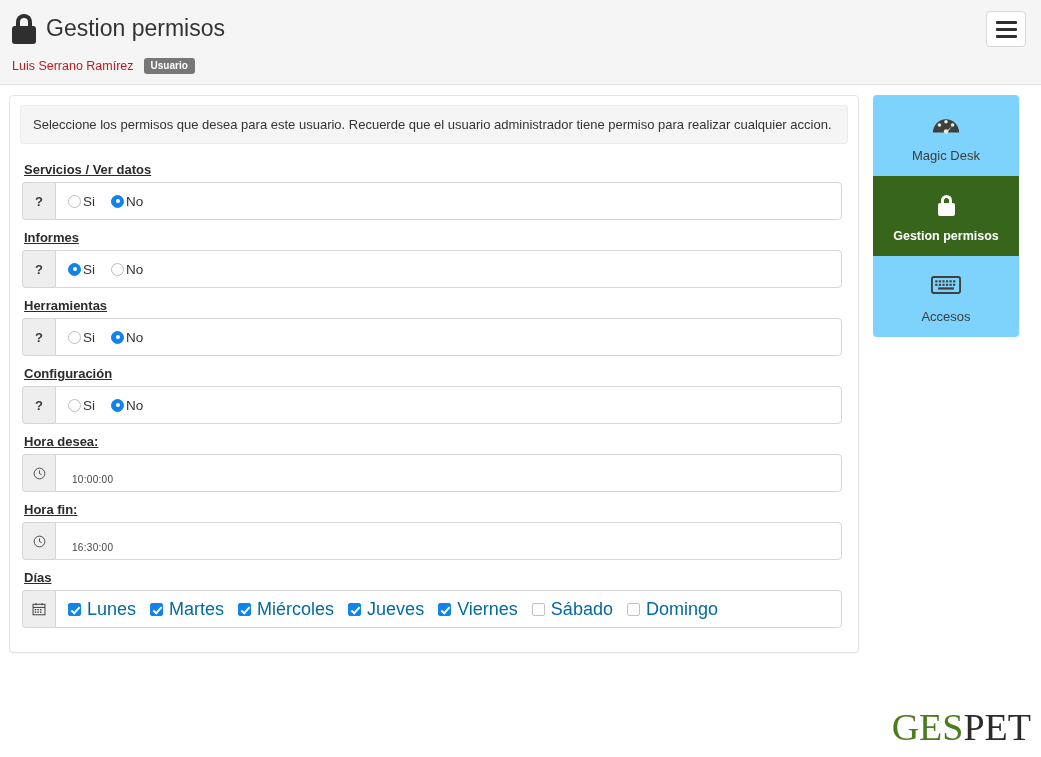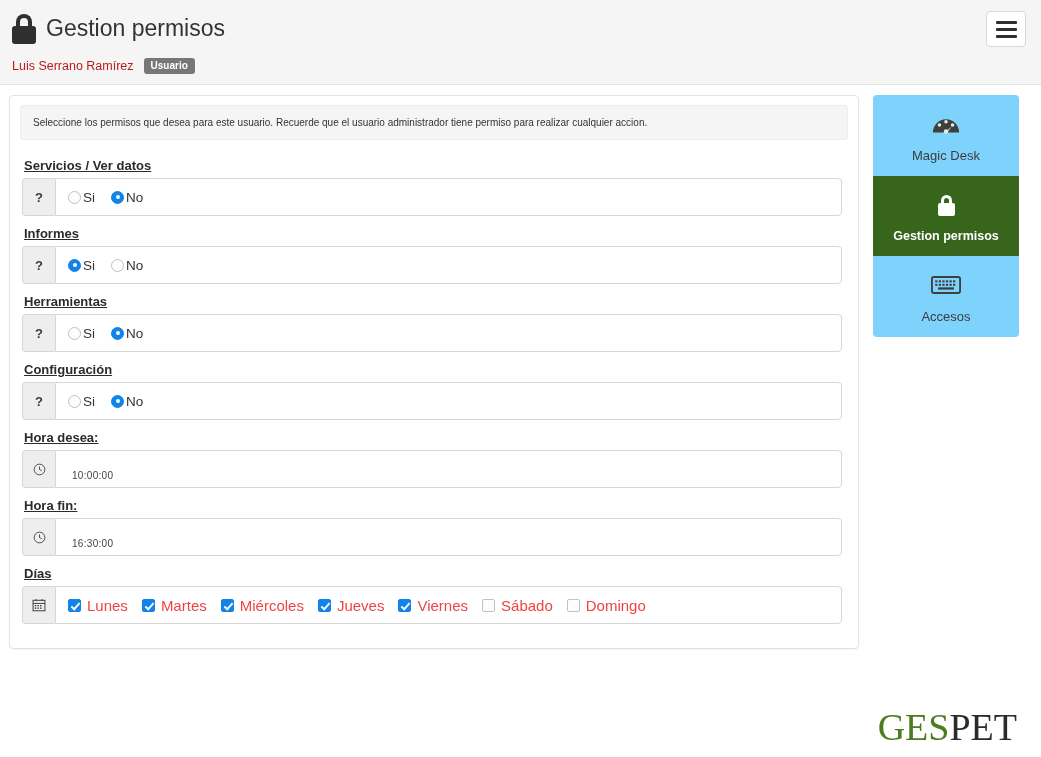--- a/index.html
+++ b/index.html
@@ -72,21 +72,21 @@
     border-radius: 4px;
     box-shadow: 0 1px 1px rgba(0,0,0,.04);
     padding: 0 0 14px 0;
   }
   .alert-info {
     margin: 9px 10px 4px 10px;
     background: #f5f5f5;
     border: 1px solid #ececec;
     border-radius: 3px;
     padding: 11px 12px;
-    font-size: 10px;
+    font-size: 13px;
     color: #333;
   }
   .form-body { padding: 4px 12px 0 12px; }
   .form-group { margin-bottom: 10px; }
   .form-label {
     display: block;
     font-size: 13px; font-weight: bold; color: #2b2b2b;
     margin: 10px 0 5px 2px;
     text-decoration: underline;
   }
@@ -137,21 +137,21 @@
     border: 1px solid #c2c2c2; background: #fdfdfd;
     display: inline-block; position: relative; flex: none;
   }
   .cbox.checked { background: #1283e8; border-color: #1283e8; }
   .cbox.checked::after {
     content: ""; position: absolute; left: 4px; top: 1px;
     width: 3px; height: 7px;
     border: solid #ffffff; border-width: 0 2px 2px 0;
     transform: rotate(42deg);
   }
-  .day-label { font-size: 15px; color: #ef4444; }
+  .day-label { font-size: 18px; color: #0369a1; }
 
   .cal-ico { width: 14px; height: 14px; }
 
   
   .save-row { display: flex; justify-content: flex-end; padding: 16px 14px 0 0; }
   .btn-save {
     background: #12b34b; color: #ffffff;
     border: none; border-radius: 4px;
     padding: 10px 16px;
     font-size: 14px; font-weight: bold;
@@ -185,21 +185,21 @@
     position: absolute; left: 3px; top: 0; width: 11px; height: 11px;
     border: 3px solid #ffffff; border-bottom: none; border-radius: 6px 6px 0 0;
   }
   .lock-sm .bd {
     position: absolute; left: 0; top: 8px; width: 17px; height: 13px;
     background: #ffffff; border-radius: 2px;
   }
 
   
   .logo {
-    position: absolute; right: 24px; bottom: 8px;
+    position: absolute; right: 10px; bottom: 8px;
     font-size: 38px; letter-spacing: 0px;
     font-family: "Liberation Serif", serif;
     font-weight: 400;
   }
   .logo .g { color: #4b7d1e; }
   .logo .p { color: #2b2b2b; }
 </style>
 </head>
 <body>
 

